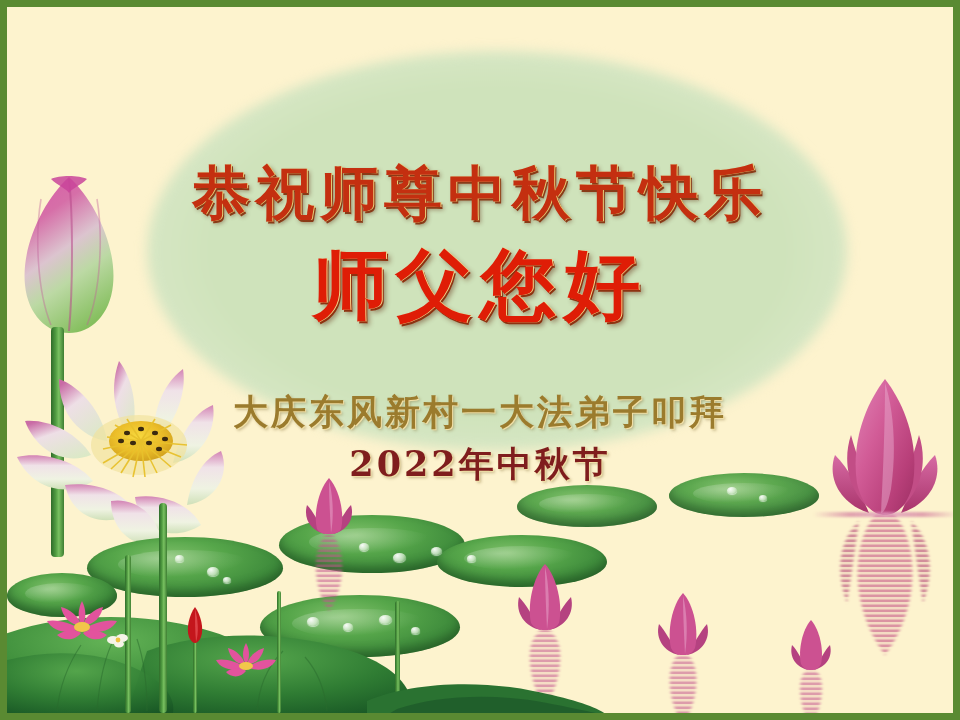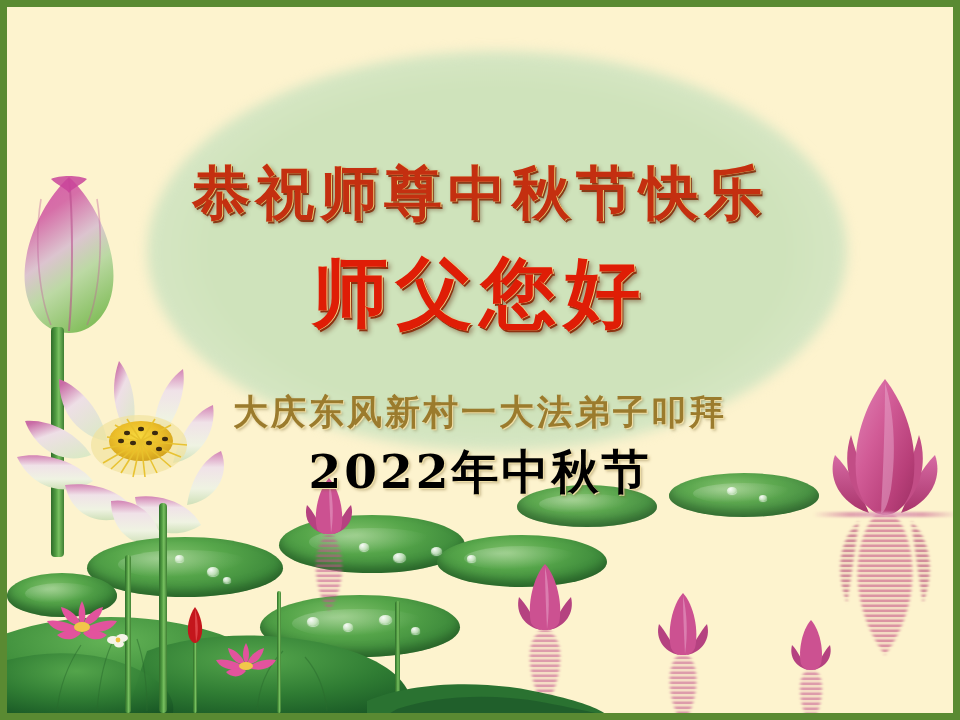--- a/index.html
+++ b/index.html
@@ -48,44 +48,44 @@
     top: 148px;
     font-size: 58px;
     letter-spacing: 6px;
     color: #c42f10;
     text-shadow:
        1px 0 0 #e8cf7a,
        2px 2px 0 #8a3b17,
        3px 3px 4px rgba(90,40,15,0.45);
   }
   #title-2 {
-    top: 236px;
+    top: 228px;
     font-size: 76px;
     letter-spacing: 8px;
     color: #df1d06;
     text-shadow:
        1px 0 0 #f3d78c,
        2px 2px 0 #8e3210,
        4px 4px 5px rgba(90,35,10,0.45);
   }
   #attrib-1 {
     top: 382px;
     font-size: 35px;
     letter-spacing: 3px;
     color: #9b7b2d;
     text-shadow:
        1px 1px 0 #f0dfa6,
        2px 2px 3px rgba(120,95,35,0.40);
     text-align: center;
   }
   #attrib-2 {
     top: 434px;
-    font-size: 47px;
+    font-size: 35px;
     letter-spacing: 3px;
-    color: #000000;
+    color: #7f1d1d;
     text-shadow:
        1px 1px 0 #f0dfa6,
        2px 2px 3px rgba(120,95,35,0.40);
   }
 
   
   .stem {
     background: linear-gradient(90deg,#2e6b2a 0%,#4f9a40 35%,#79c161 60%,#3d7d32 100%);
     border-radius: 4px;
   }

